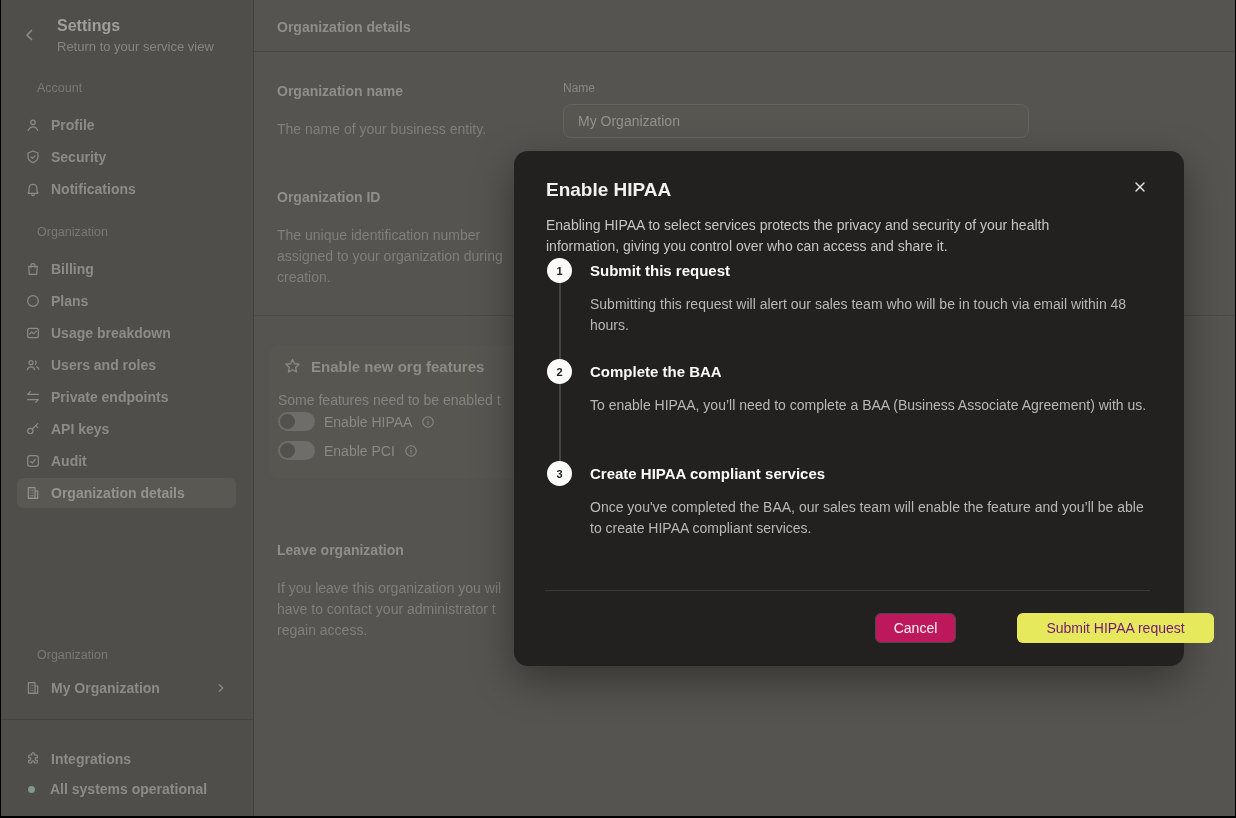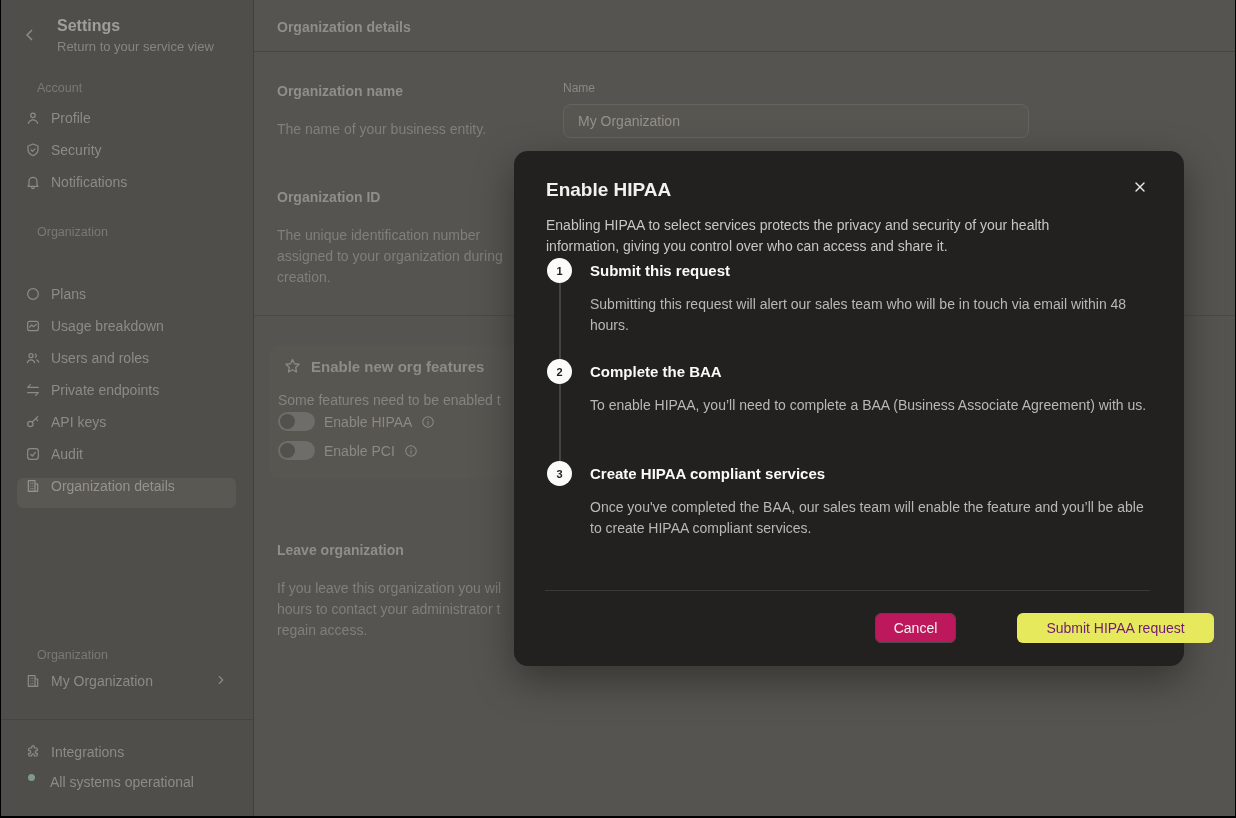--- a/index.html
+++ b/index.html
@@ -6,22 +6,22 @@
   html,body { width:1236px; height:818px; background:#000; overflow:hidden;
     font-family:"Liberation Sans","DejaVu Sans",sans-serif; }
   .app { position:absolute; left:1px; top:0; right:1px; bottom:2px; display:flex; }
 
   
   .sidebar { position:relative; width:253px; background:#4f4e4a; border-right:1px solid #403f3b; flex:none; }
   .sb-back { position:absolute; left:20px; top:26px; width:18px; height:18px; color:#8b8984; cursor:pointer; }
   .sb-title { position:absolute; left:56px; top:17px; font-size:16px; font-weight:700; color:#a09e99; }
   .sb-sub { position:absolute; left:56px; top:39px; font-size:13px; color:#87857f; }
   .sb-label { position:absolute; left:36px; font-size:12.5px; color:#7b7974; }
-  .sb-item { position:absolute; left:16px; right:17px; height:30px; display:flex; align-items:flex-start;
-    gap:10px; padding:0 8px; border-radius:6px; color:#8d8b86; font-size:14px; cursor:pointer; }
+  .sb-item { position:absolute; left:16px; right:17px; height:30px; display:flex; align-items:center;
+    gap:10px; padding:0 8px; border-radius:6px; color:#8d8b86; font-size:14px; cursor:pointer;font-weight:bold; }
   .sb-item.selected { background:#5a5853; color:#95938e; }
   .sb-item svg { flex:none; }
   .sb-divider { position:absolute; left:0; right:0; height:1px; background:#454440; }
   .sb-chevron { margin-left:auto; color:#8d8b86; }
   .status-dot { width:7px; height:7px; border-radius:50%; background:#7f9a88; margin:0 5px 0 3px; flex:none; }
 
   
   .main { position:relative; flex:1; background:#555450; }
   .page-header { position:absolute; left:0; right:0; top:0; height:52px; border-bottom:1px solid #474641; }
   .page-title { position:absolute; left:23px; top:19px; font-size:14px; font-weight:700; color:#908e89; }
@@ -97,20 +97,27 @@
     <div class="sb-item" style="top:174px">
       <svg width="16" height="16" viewBox="0 0 24 24" fill="none" stroke="currentColor" stroke-width="1.8" stroke-linecap="round" stroke-linejoin="round">
           <path d="M6 16V11a6 6 0 1 1 12 0v5l1.5 2.5H4.5z"></path>
           <path d="M10 20a2 2 0 0 0 4 0"></path>
         </svg>
       <span>Notifications</span>
     </div>
 
     <div class="sb-label" style="top:225px">Organization</div>
 
+    <div class="sb-item" style="top:254px">
+      <svg width="16" height="16" viewBox="0 0 24 24" fill="none" stroke="currentColor" stroke-width="1.8" stroke-linecap="round" stroke-linejoin="round">
+          <path d="M5.5 8h13l-1 12h-11z"></path>
+          <path d="M9 10V7a3 3 0 0 1 6 0v3"></path>
+        </svg>
+      <span>Billing</span>
+    </div>
     <div class="sb-item" style="top:286px">
       <svg width="16" height="16" viewBox="0 0 24 24" fill="none" stroke="currentColor" stroke-width="1.8">
           <circle cx="12" cy="12" r="8"></circle>
         </svg>
       <span>Plans</span>
     </div>
     <div class="sb-item" style="top:318px">
       <svg width="16" height="16" viewBox="0 0 24 24" fill="none" stroke="currentColor" stroke-width="1.8" stroke-linecap="round" stroke-linejoin="round">
           <rect x="4" y="5" width="16" height="14" rx="3"></rect>
           <polyline points="7 13.5 10 10.5 13 13 17 9.5"></polyline>
@@ -233,21 +240,21 @@
               <line x1="12" y1="11" x2="12" y2="16.5"></line>
               <line x1="12" y1="7.5" x2="12" y2="7.6"></line>
             </svg>
         </span>
       </div>
     </div>
 
     <div class="sec-h" style="left:23px; top:542px">Leave organization</div>
     <div class="sec-p leave-lines" style="left:23px; top:578px">
       <div>If you leave this organization you wil</div>
-      <div>hours to contact your administrator t</div>
+      <div>have to contact your administrator t</div>
       <div>regain access.</div>
     </div>
   </div>
 </div>
 
 <div class="modal">
   <div class="modal-title">Enable HIPAA</div>
   <div class="modal-close">
     <svg width="16" height="16" viewBox="0 0 24 24" fill="none" stroke="currentColor" stroke-width="2" stroke-linecap="round">
         <line x1="6" y1="6" x2="18" y2="18"></line>

